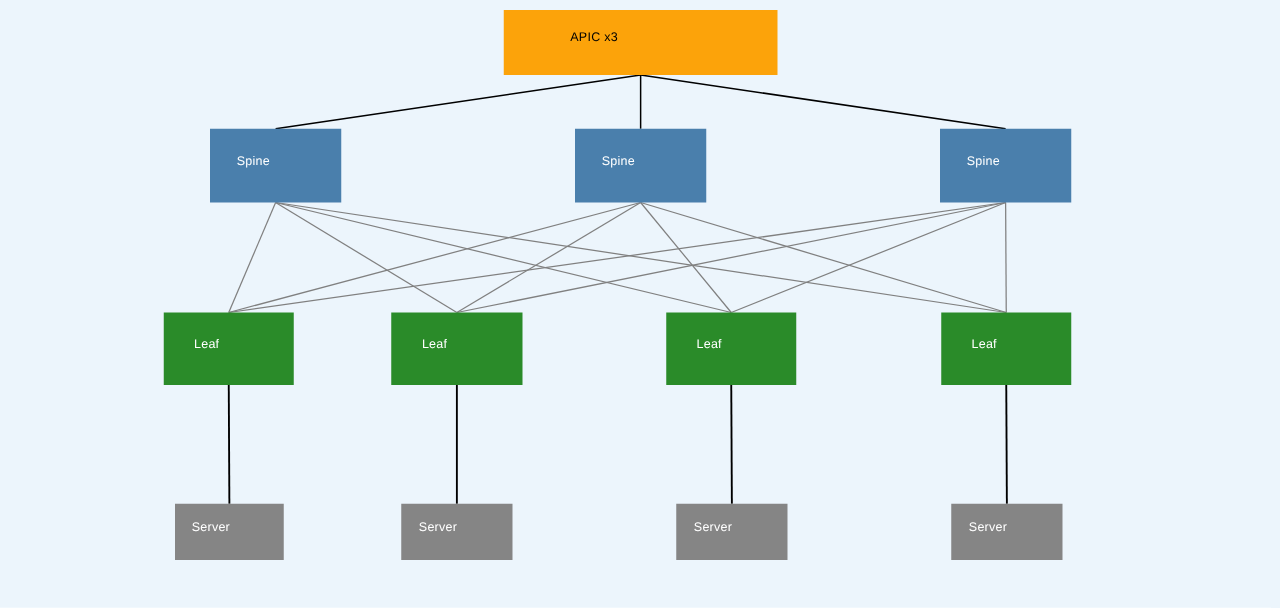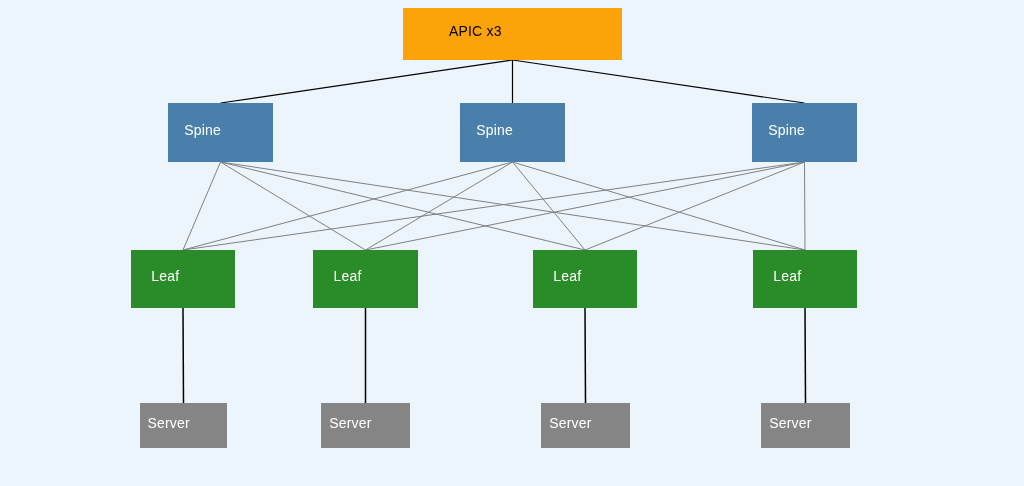--- a/index.html
+++ b/index.html
@@ -25,21 +25,21 @@
   }
   .node {
     position: absolute;
     box-sizing: border-box;
   }
   .node-label {
     position: absolute;
     left: 33%;
     top: 45%;
     transform: translate(-50%, -50%);
-    font-size: 14px;
+    font-size: 10px;
     line-height: 1;
     white-space: nowrap;
     letter-spacing: 0.2px;
   }
 </style>
 </head>
 <body>
 
 <div id="canvas" style="background: rgb(236, 245, 252);">
   <svg id="edges" width="1024" height="486" viewBox="0 0 1024 486">

